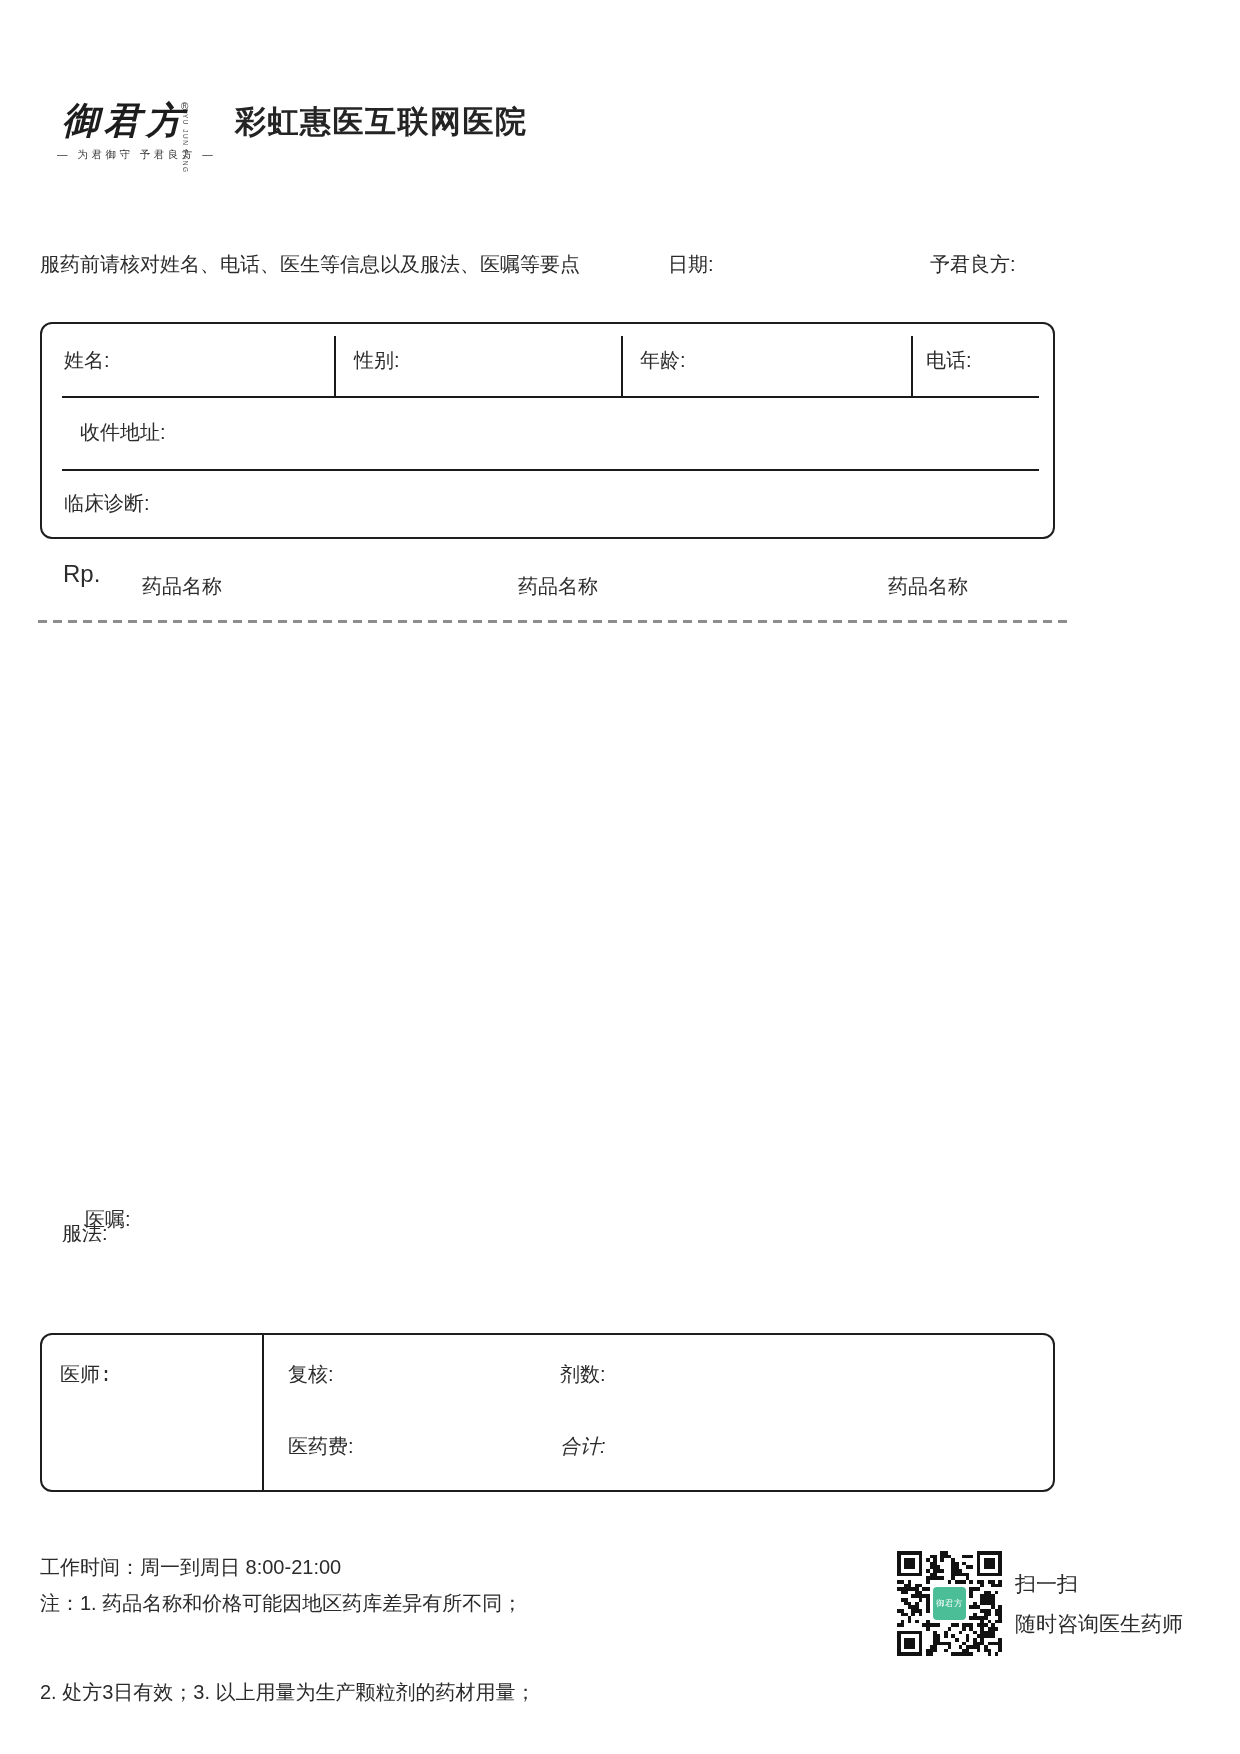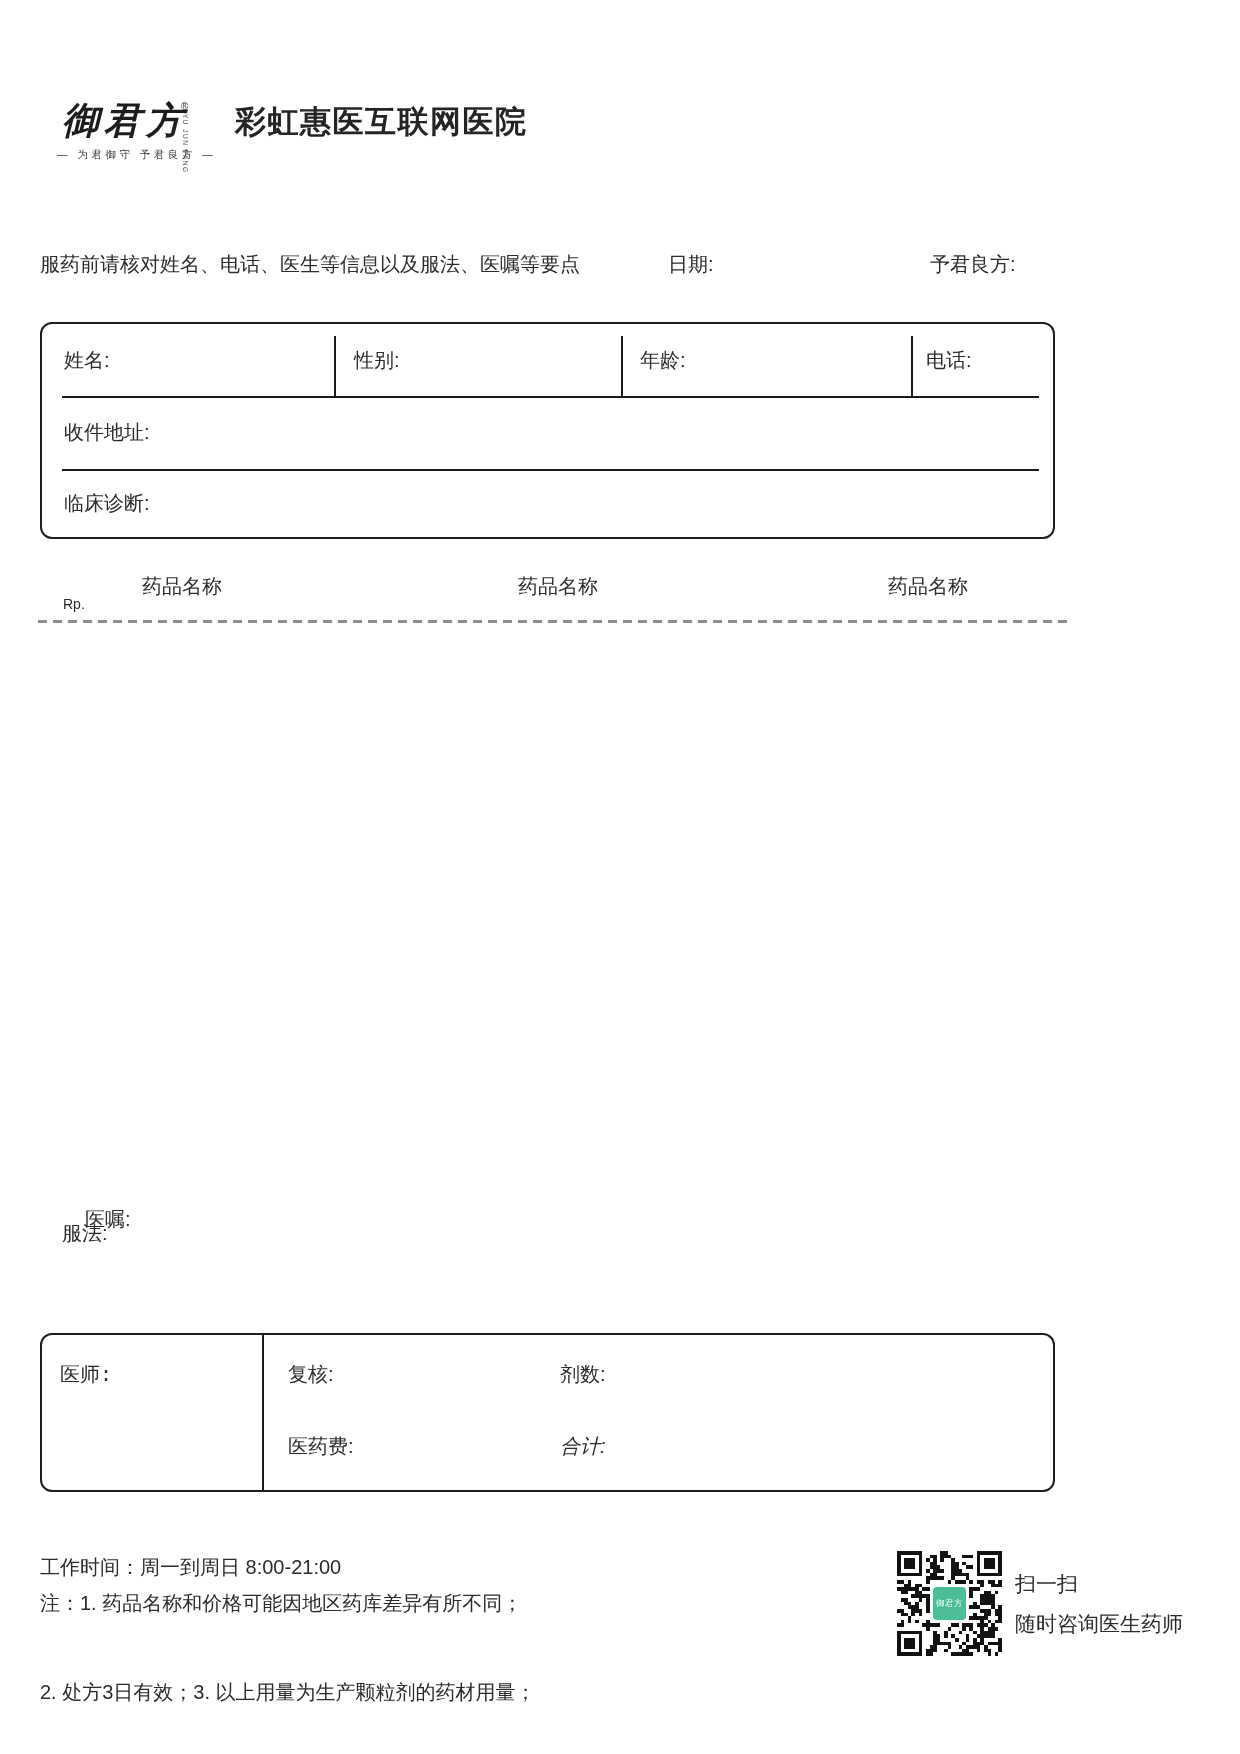--- a/index.html
+++ b/index.html
@@ -34,25 +34,25 @@
   .rx-label{left:930px;top:251px;}
 
   
   .patient-box{
     left:40px;top:322px;width:1011px;height:213px;
     border:2.5px solid #1e1e1e;border-radius:12px;background:#fff;
   }
   .pb-hline{position:absolute;left:20px;right:14px;height:2.2px;background:#1a1a1a;}
   .pb-vline{position:absolute;top:12px;height:60px;width:2px;background:#1a1a1a;}
   .pb-cell-label{position:absolute;top:0;height:72px;line-height:72px;}
-  .pb-row2-label{position:absolute;left:22px;top:72px;height:73px;line-height:73px;}
+  .pb-row2-label{position:absolute;left:38px;top:72px;height:73px;line-height:73px;}
   .pb-row3-label{position:absolute;left:22px;top:145px;height:68px;line-height:68px;}
 
   
-  .rp-label{left:63px;top:596px;font-size:14px;}
+  .rp-label{left:63px;top:560px;font-size:24px;}
   .drug-col-1{left:142px;top:573px;}
   .drug-col-2{left:518px;top:573px;}
   .drug-col-3{left:888px;top:573px;}
   .dashed-line{
     left:38px;top:620px;width:1030px;height:2.5px;
     background:repeating-linear-gradient(90deg,#8d8d8d 0 9px,transparent 9px 15px);
   }
   .rx-body-area{left:40px;top:630px;width:1010px;height:575px;}
 
   

